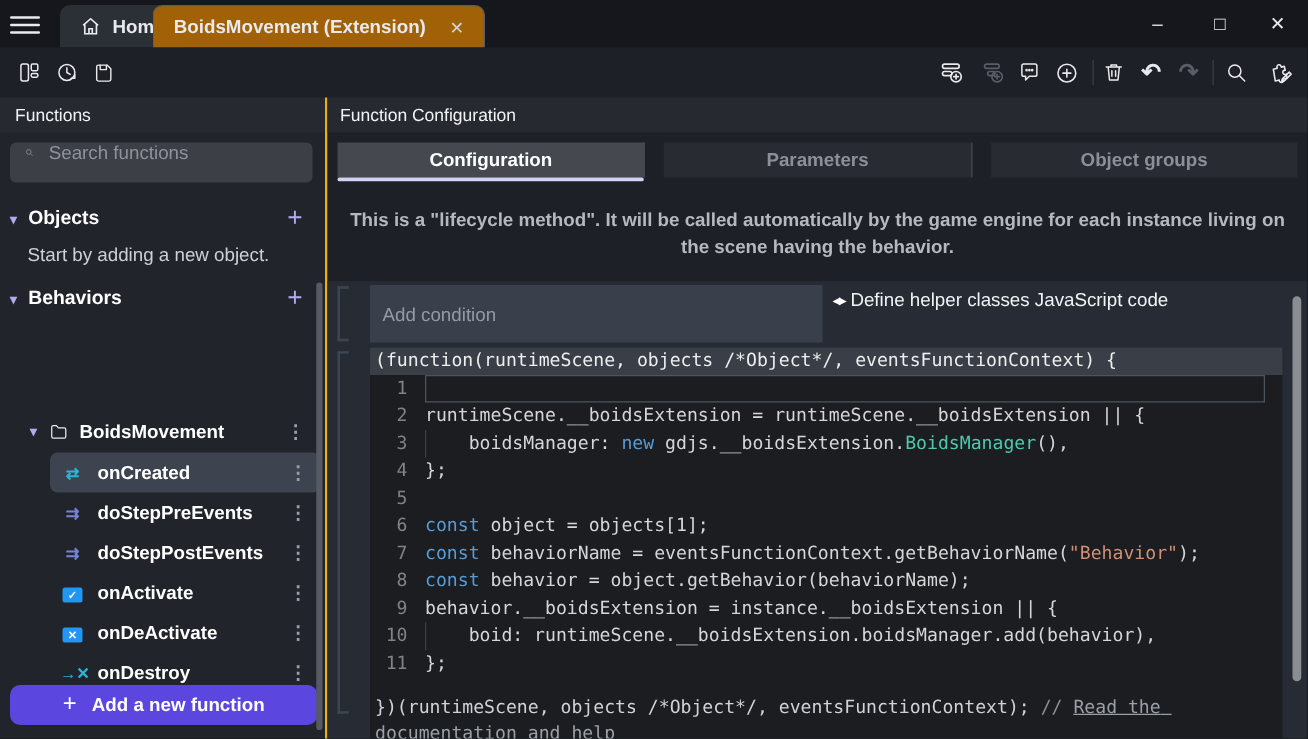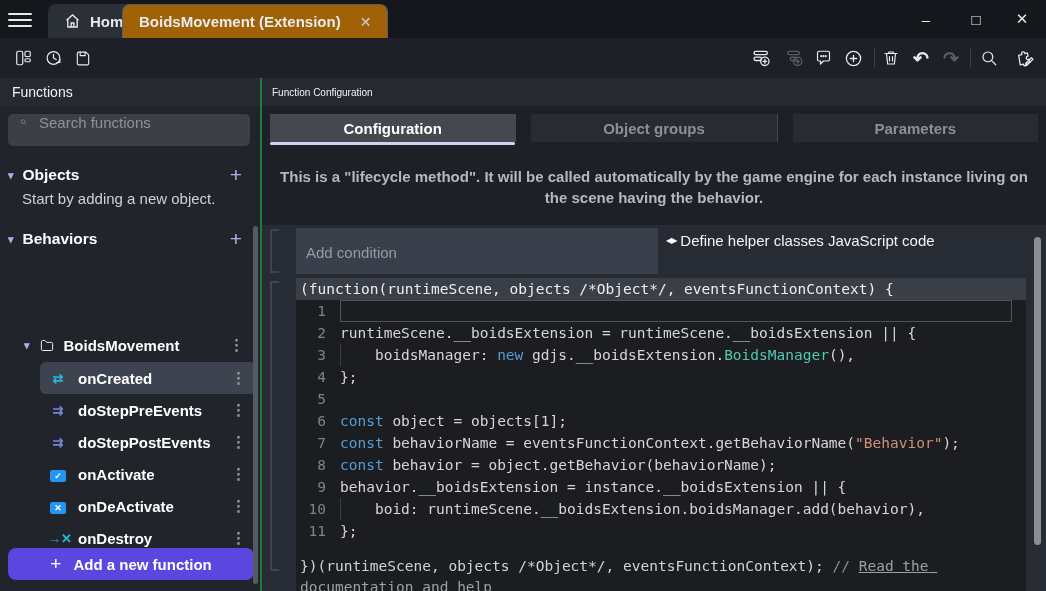--- a/index.html
+++ b/index.html
@@ -34,21 +34,21 @@
     border:1px solid #9aa0a8; border-radius:6px; overflow:hidden; cursor:pointer; }
   #preview-main { display:flex; align-items:center; gap:9px; padding:0 16px;
     color:#fff; font-size:15px; font-weight:700; }
   #preview-caret { display:flex; align-items:center; justify-content:center; width:32px;
     border-left:1px solid #9aa0a8; }
   #share-btn { left:548px; top:42px; height:32px; display:flex; align-items:center; gap:9px;
     padding:0 16px; background:#4c42dd; border-radius:6px; color:#fff; font-size:15px;
     font-weight:700; cursor:pointer; }
 
   
-  #sidebar { left:0; top:78px; width:262px; height:513px; background:#21242b; border-right:2px solid #15803d; }
+  #sidebar { left:0; top:78px; width:262px; height:513px; background:#21242b; border-right:2px solid #eab308; }
   #functions-header { left:0; top:0; width:260px; height:28px; background:#26292f;
     display:flex; align-items:center; padding:0 12px; color:#f2f3f5; font-size:14px; }
   #search-box { left:8px; top:36px; width:242px; height:32px; background:#3c4046; border-radius:5px;
     display:flex; align-items:flex-start; padding:0 12px; gap:12px; }
   #search-box svg { stroke:#9aa0a8; fill:none; stroke-width:1.8; }
   #search-input { flex:1; background:transparent; border:none; outline:none;
     color:#e8eaee; font-size:15px; font-family:"Liberation Sans",sans-serif; }
   #search-input::placeholder { color:#8d929a; }
 
   .section-header { left:8px; width:244px; height:26px; display:flex; align-items:center; gap:9px;
@@ -78,21 +78,21 @@
 
   #add-fn-btn { left:8px; top:470px; width:246px; height:32px; background:#5b47e0; border-radius:8px;
     display:flex; align-items:center; justify-content:center; gap:12px; color:#fff;
     font-size:15px; font-weight:700; cursor:pointer; }
   #add-fn-btn .plus { font-size:19px; font-weight:400; }
   #sidebar-scrollbar { right:2px; top:148px; width:5px; height:358px; background:#555a63; border-radius:3px; }
 
   
   #main { left:262px; top:78px; width:784px; height:513px; background:#1d2026; }
   #fc-header { left:0; top:0; width:784px; height:28px; background:#26292f;
-    display:flex; align-items:center; padding:0 10px; color:#f2f3f5; font-size:10px; }
+    display:flex; align-items:center; padding:0 10px; color:#f2f3f5; font-size:14px; }
   #tabs-row { left:8px; top:36px; width:768px; height:28px; display:flex;gap:15px; }
   .cfg-tab { flex:1; display:flex; align-items:center; justify-content:center;
     background:#282b31; color:#8b9098; font-size:15px; font-weight:700; cursor:pointer;
     border-right:1px solid #45484f; position:relative; }
   .cfg-tab:last-child { border-right:none; }
   .cfg-tab.selected { background:#45484f; color:#fff; }
   .cfg-tab.selected::after { content:""; position:absolute; left:0; right:0; bottom:-3px; height:3px;
     background:#d6d0f5; border-radius:2px; }
   #description { left:12px; top:88px; width:760px; text-align:center; color:#b5b9bf;
     font-size:15px; font-weight:700; line-height:21px; }
@@ -259,21 +259,21 @@
           <path d="M15.5 15.5 L21 21"></path>
         </svg>
       <input id="search-input" placeholder="Search functions" style="">
     </div>
 
     <div class="section-header abs" style="top:84px;">
       <span class="caret">▾</span>
       <span>Objects</span>
       <span class="section-plus">+</span>
     </div>
-    <div class="hint abs" style="top:112px;">Start by adding a new object.</div>
+    <div class="hint abs" style="top:118px;">Start by adding a new object.</div>
 
     <div class="section-header abs" style="top:148px;">
       <span class="caret">▾</span>
       <span>Behaviors</span>
       <span class="section-plus">+</span>
     </div>
 
     <div id="folder-row" class="abs">
       <span class="caret">▾</span>
       <svg width="16" height="15" viewBox="0 0 24 24">
@@ -327,22 +327,22 @@
       <span>Add a new function</span>
     </div>
     <div id="sidebar-scrollbar" class="abs"></div>
   </div>
 
   <div id="main" class="abs">
     <div id="fc-header" class="abs">Function Configuration</div>
 
     <div id="tabs-row" class="abs">
         <div class="cfg-tab selected">Configuration</div>
+        <div class="cfg-tab">Parameters</div>
         <div class="cfg-tab">Object groups</div>
-        <div class="cfg-tab">Parameters</div>
       </div>
 
     <div id="description" class="abs">This is a "lifecycle method". It will be called automatically by the game engine for each instance living on the scene having the behavior.</div>
 
     <div id="events" class="abs">
       <div id="bracket-1" class="bracket abs"></div>
       <div id="bracket-2" class="bracket abs"></div>
 
       <div id="add-condition" class="abs">Add condition</div>
 

